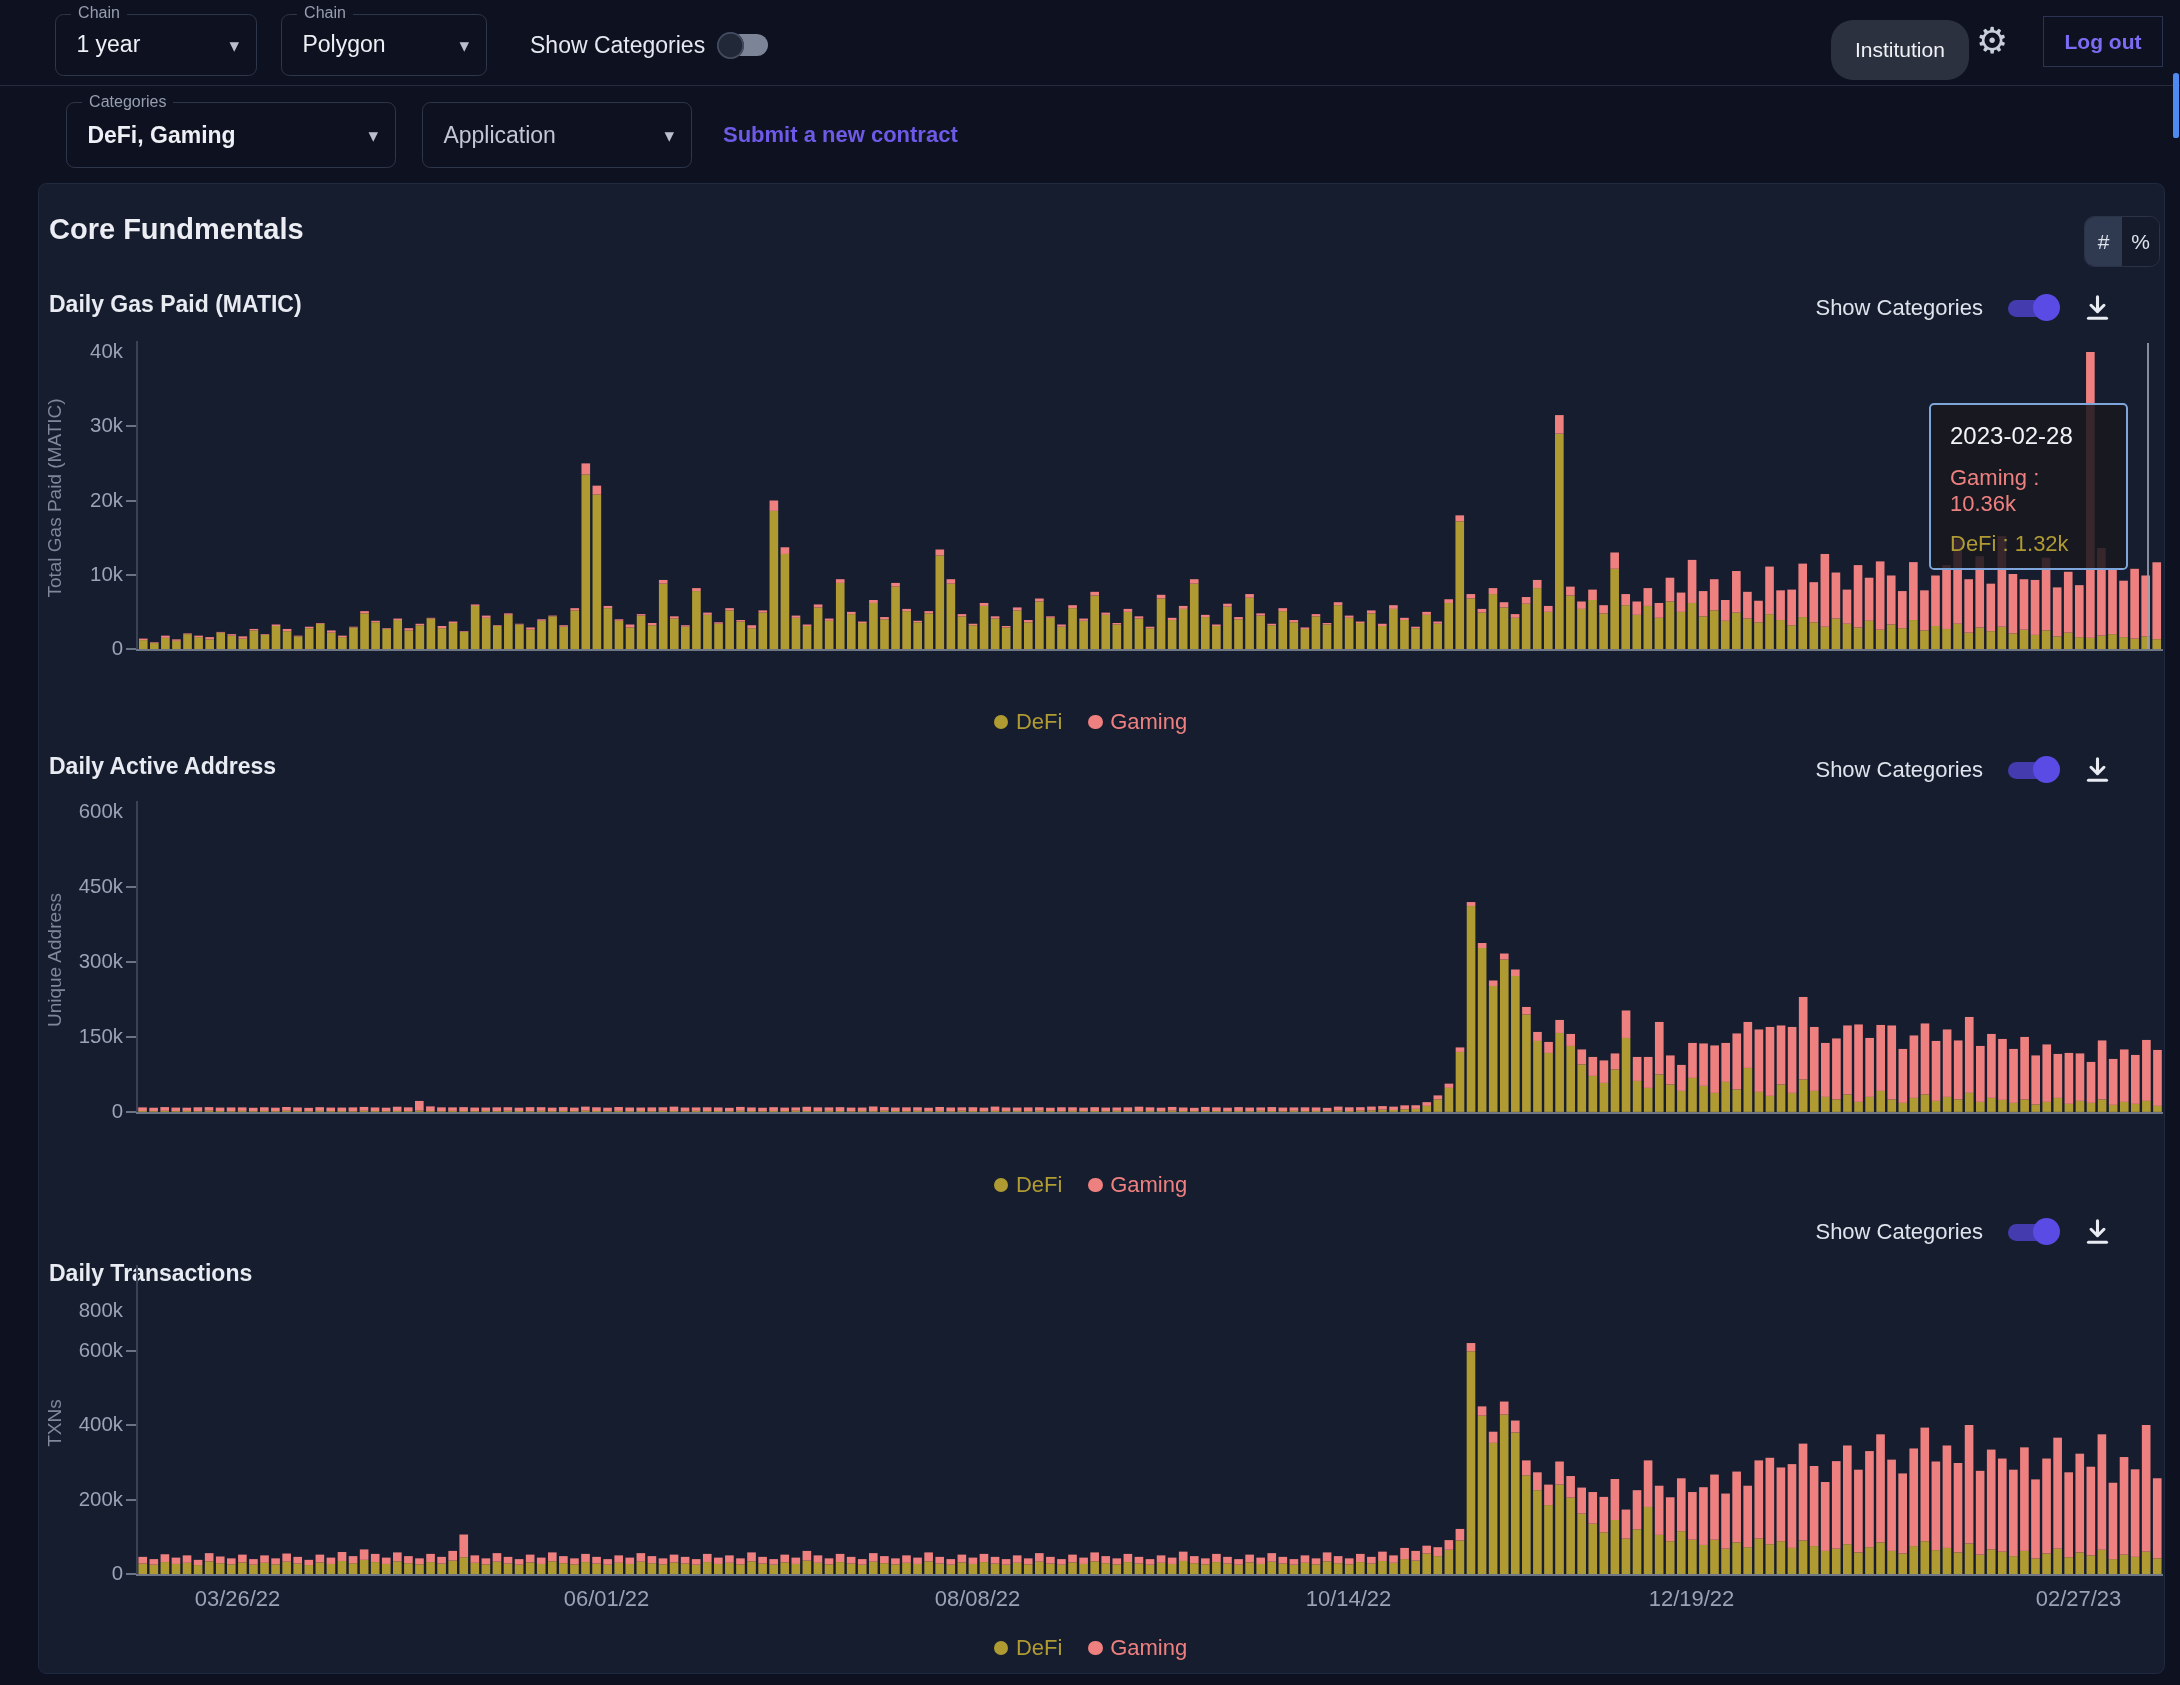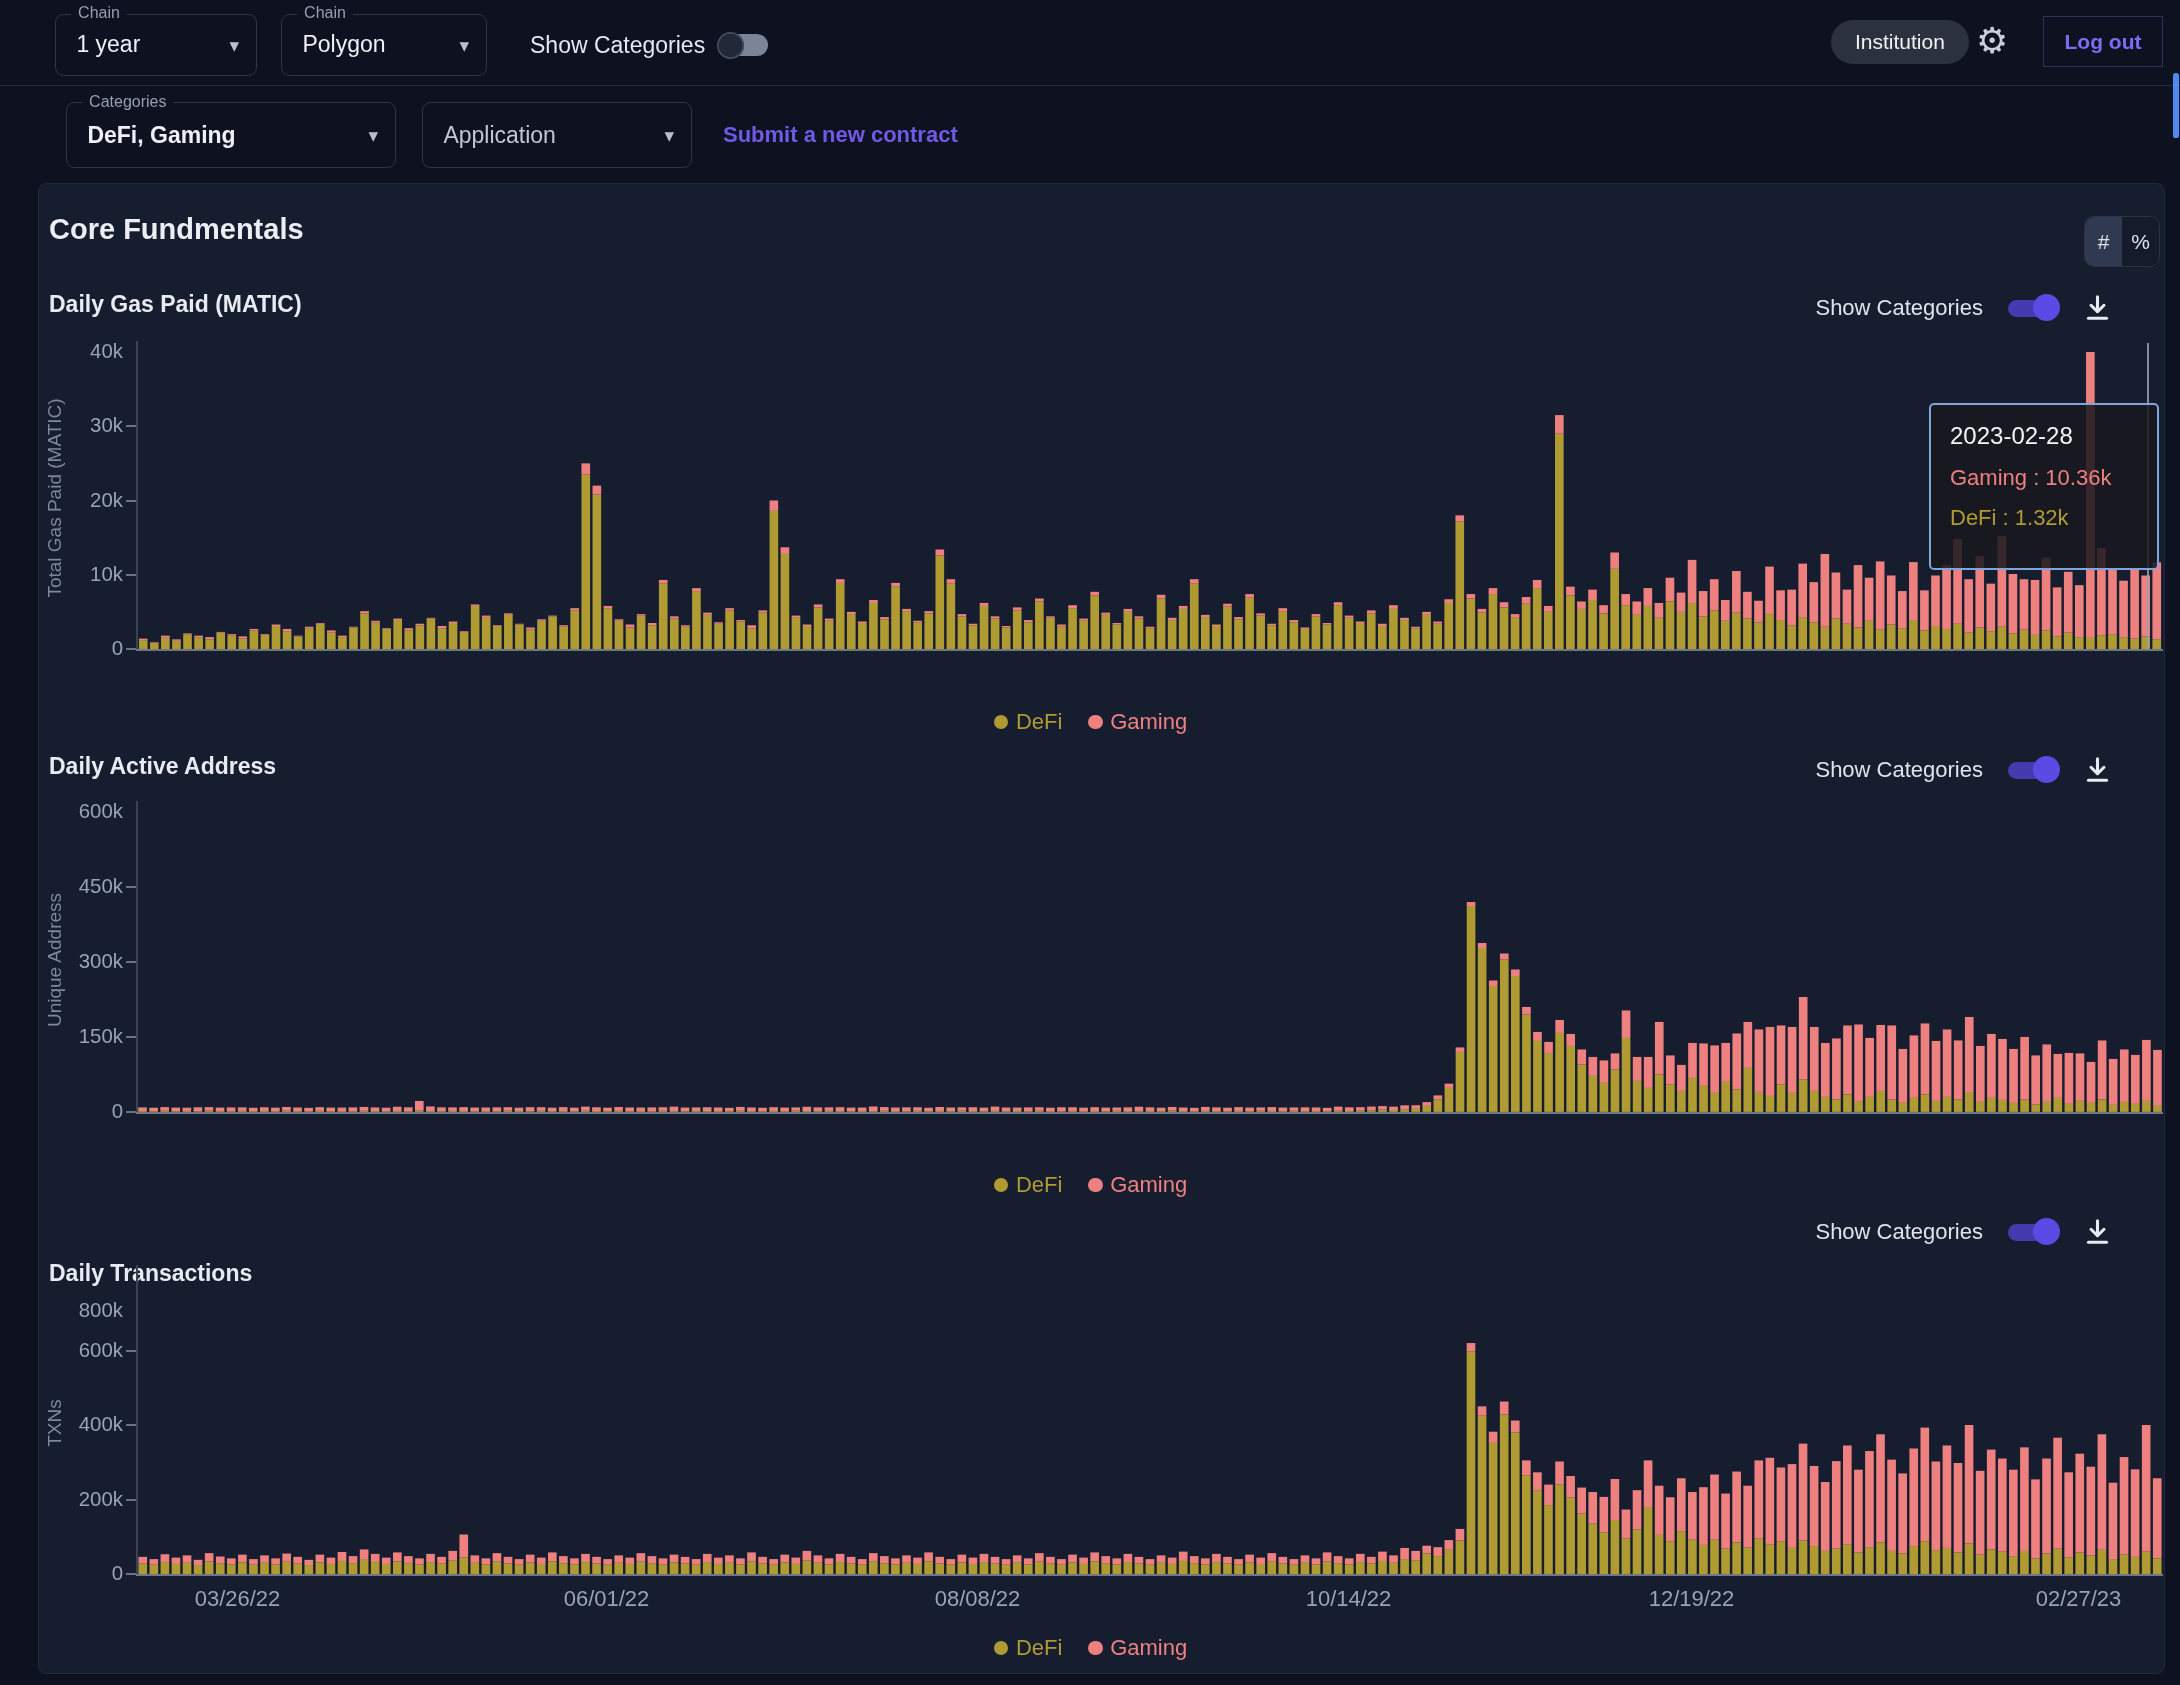--- a/index.html
+++ b/index.html
@@ -17,21 +17,21 @@
   .plain-label{position:absolute;font-size:23px;color:#e5e8f0;}
   
   .switch-off{position:absolute;width:55px;height:29px;cursor:pointer;}
   .switch-off .track{position:absolute;left:5.1px;top:3.4px;width:46px;height:22px;border-radius:11px;background:#7c8498;}
   .switch-off .thumb{position:absolute;left:0px;top:0.9px;width:27px;height:27px;border-radius:50%;
                      background:#212938;box-shadow:0 0 0 1.7px #434c60 inset;}
   .switch-on{position:relative;width:55px;height:29px;cursor:pointer;flex:0 0 auto;}
   .switch-on .track{position:absolute;left:3.4px;top:6px;width:44px;height:17px;border-radius:8.5px;background:#443cae;}
   .switch-on .thumb{position:absolute;right:0px;top:0.9px;width:27px;height:27px;border-radius:50%;background:#5a4be4;}
   .pill{position:absolute;background:#2c313f;border-radius:22px;display:flex;align-items:center;
-        padding:0 24px;height:44px;font-size:21px;color:#f0f2f6;cursor:pointer;}
+        padding:0 24px;height:60px;font-size:21px;color:#f0f2f6;cursor:pointer;}
   .gear{position:absolute;font-size:36px;color:#c9cedb;cursor:pointer;line-height:1;}
   .logout{position:absolute;border:1.3px solid #2b3553;border-radius:0;display:flex;align-items:center;
           justify-content:center;font-size:21px;font-weight:bold;color:#7c6cf3;cursor:pointer;}
   .link{position:absolute;font-size:22px;font-weight:bold;color:#6d5be8;cursor:pointer;white-space:nowrap;}
   
   .panel{position:absolute;left:38px;top:183px;width:2125px;height:1489px;background:#161d2e;
          border:0.9px solid #1f2940;border-radius:8.5px;}
   .h1{position:absolute;font-size:29px;font-weight:bold;color:#eceef4;}
   .unit-toggle{position:absolute;display:flex;border:0.9px solid #2b3347;border-radius:10.2px;overflow:hidden;}
   .unit-cell{width:37px;height:49px;display:flex;align-items:center;justify-content:center;
@@ -1270,21 +1270,21 @@
         <rect x="2341.43" y="329.88" width="10.14" height="20.13" fill="#b09b33"></rect>
         <rect x="2341.43" y="227.06" width="10.14" height="102.81" fill="#ef8080"></rect>
         <rect x="2354.43" y="323.75" width="10.14" height="26.25" fill="#b09b33"></rect>
         <rect x="2354.43" y="175.00" width="10.14" height="148.75" fill="#ef8080"></rect>
         <rect x="2367.43" y="331.63" width="10.14" height="18.38" fill="#b09b33"></rect>
         <rect x="2367.43" y="237.56" width="10.14" height="94.06" fill="#ef8080"></rect>
       </svg>
   </div>
 
   <div class="crosshair" style="left:2147px;top:343px;height:306px;"></div>
-  <div class="tooltip" style="left:1929px;top:403px;width:230px;height:167px;">
+  <div class="tooltip" style="left:1929px;top:403px;width:199px;height:167px;">
     <div class="tt-date">2023-02-28</div>
     <div class="tt-gaming">Gaming : 10.36k</div>
     <div class="tt-defi">DeFi : 1.32k</div>
   </div>
 
   <div class="legend" style="top:709px;">
     <div class="legend-item">
         <span class="dot" style="background:#b09b33;"></span>
         <span class="defi-text">DeFi</span>
       </div>

